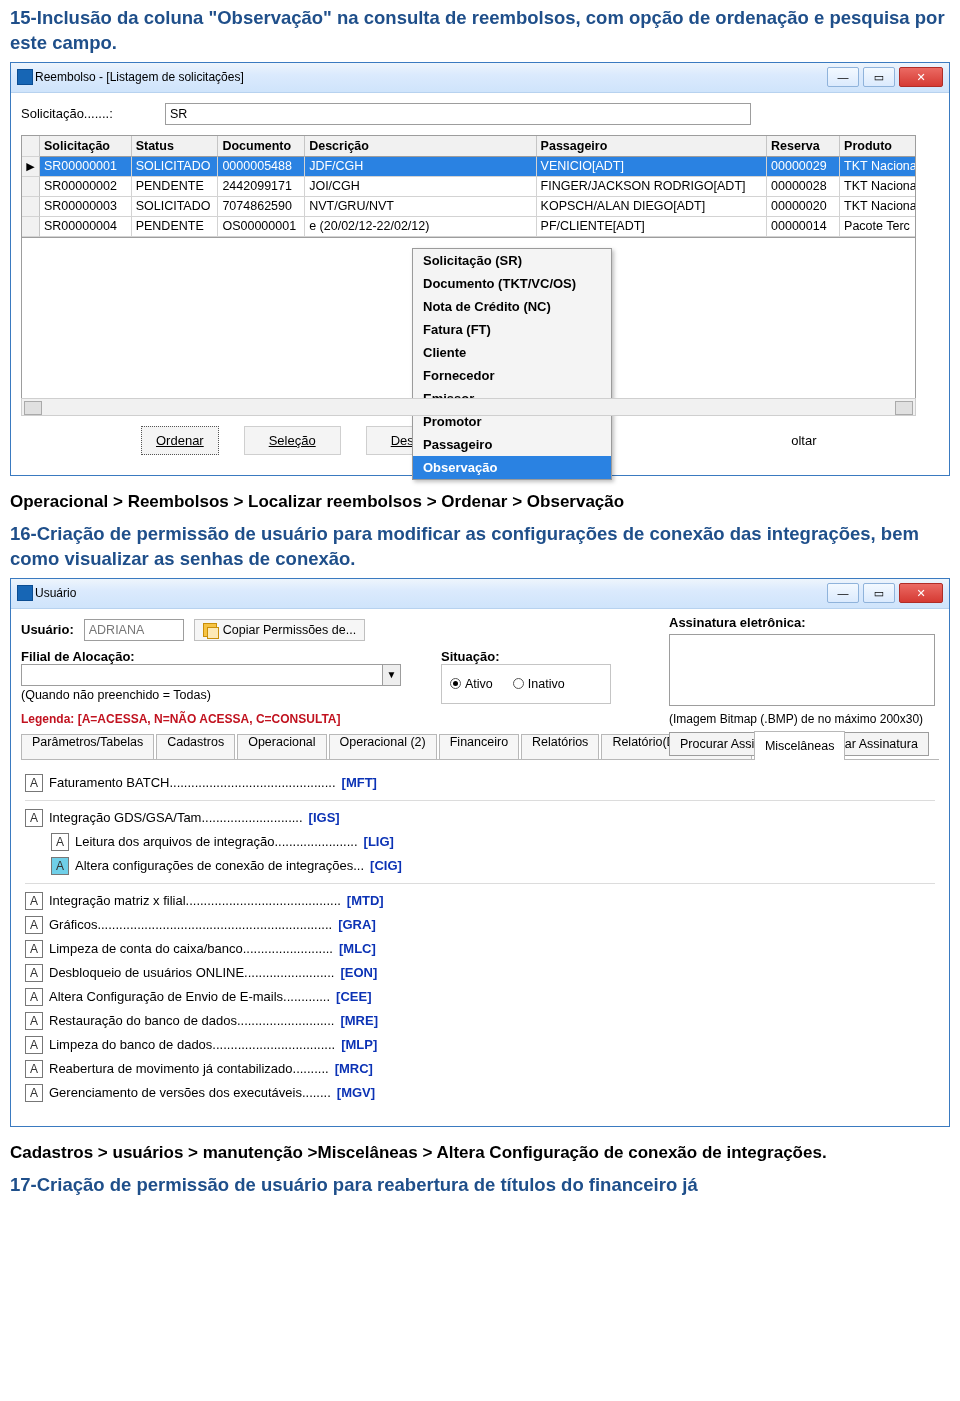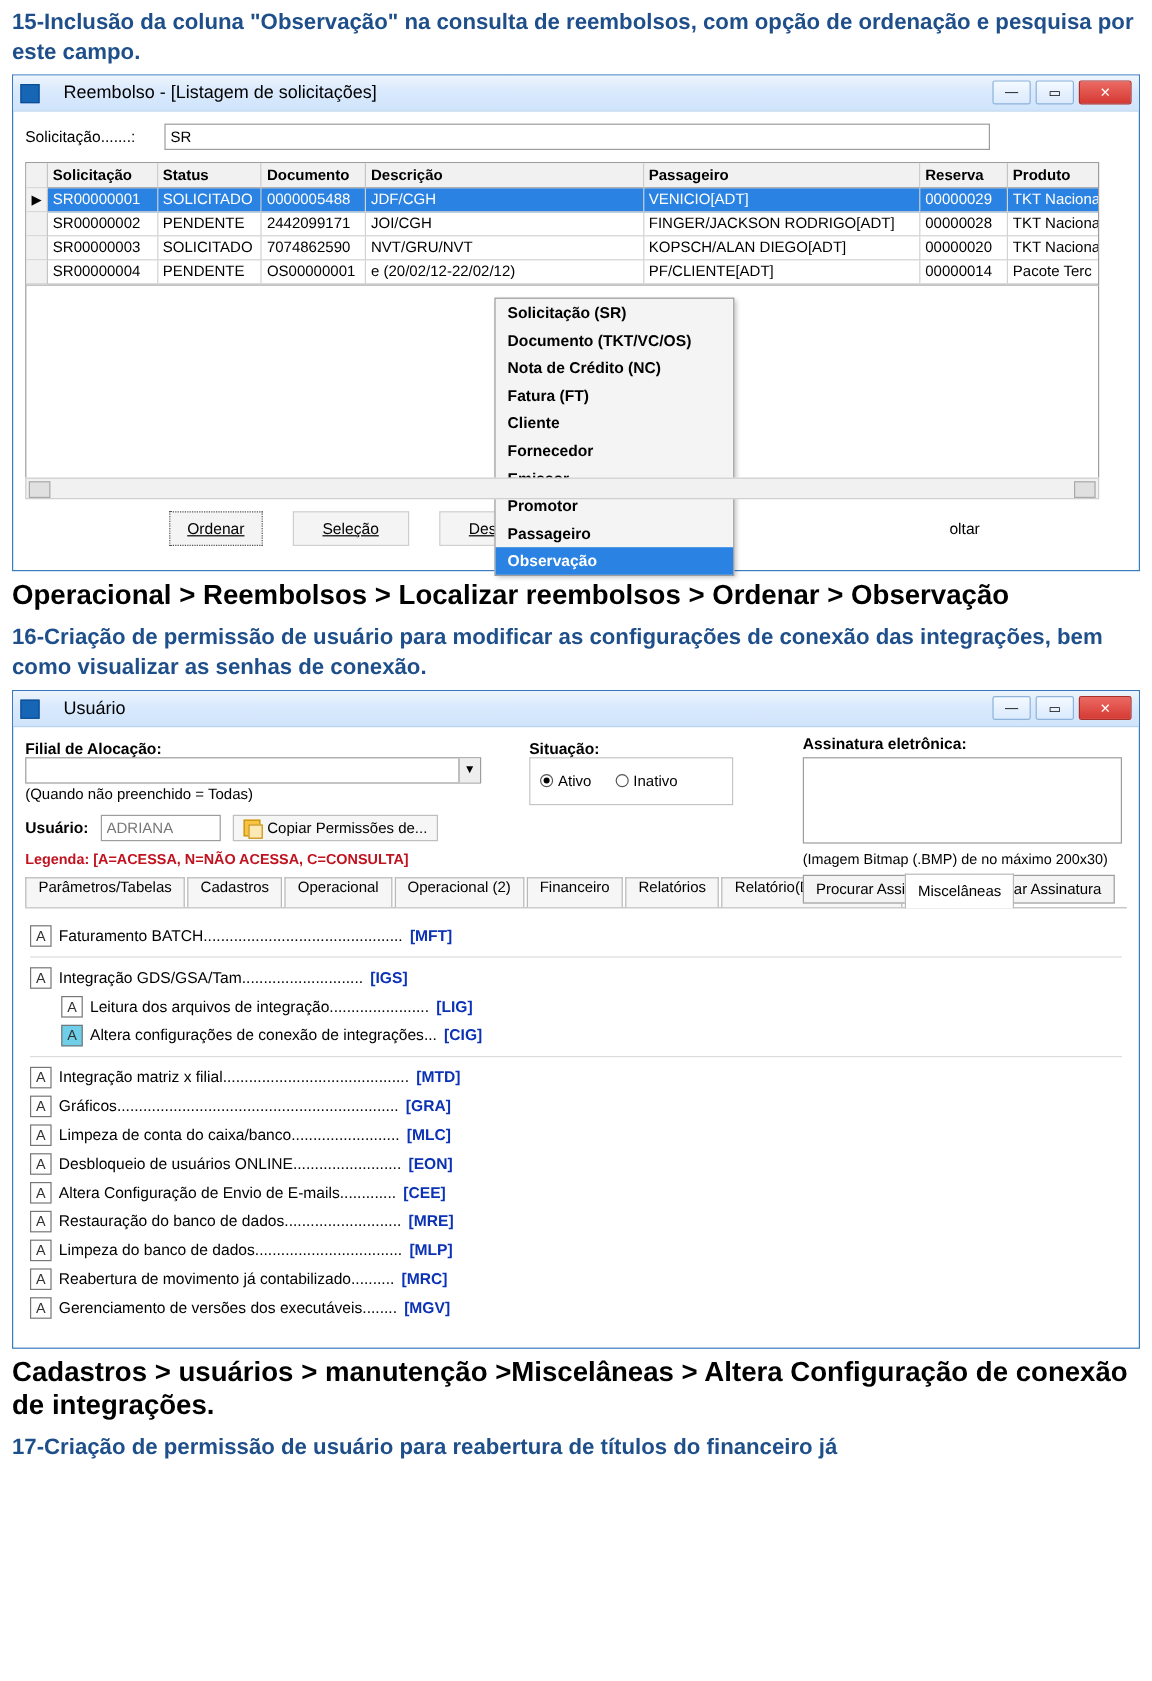--- a/index.html
+++ b/index.html
@@ -1,21 +1,21 @@
 <!DOCTYPE html>
 <html><head>
 <meta charset="utf-8">
 <style>
   *{box-sizing:border-box;margin:0;padding:0}
   body{font-family:Tahoma,Verdana,Arial,sans-serif;background:#fff;width:960px;font-size:13px}
   .doc{padding:6px 10px}
   .doc-title{color:#1f4f8a;font-weight:bold;font-size:18.5px;line-height:1.35;font-family:Verdana,Tahoma,Arial,sans-serif;margin-bottom:6px}
   .win{border:1px solid #3a7ac0;background:#fff;margin-bottom:6px}
   .titlebar{background:linear-gradient(#eef5fc,#dbeafd 40%,#cfe4fb);border-bottom:1px solid #b7d2ef;display:flex;align-items:center;justify-content:space-between;height:30px;padding:0 6px}
-  .titlebar .left{display:flex;align-items:flex-end;gap:20px;font-size:15px}
+  .titlebar .left{display:flex;align-items:center;gap:2px;font-size:12px}
   .app-icon{width:16px;height:16px;background:#1766b5;display:inline-block;border:1px solid #0b4d93}
   .win-ctrls{display:flex;gap:4px}
   .win-btn{width:32px;height:20px;border:1px solid #8fb3db;background:linear-gradient(#f3f9ff,#dbeafd);display:flex;align-items:center;justify-content:center;font-size:11px;border-radius:2px}
   .win-btn.close{background:linear-gradient(#eb6a63,#d53a33);border-color:#b02d27;color:#fff;width:44px}
   .client{padding:10px}
   .field-row{display:flex;align-items:center;gap:6px;margin-bottom:10px}
   .field-label{font-size:13px;min-width:110px}
   .text-inset{border:1px solid #9d9d9d;padding:2px 4px;font-size:12.5px;height:22px;background:#fff}
   .grid{border:1px solid #9d9d9d;width:895px}
   .g-head,.g-row{display:flex}
@@ -27,21 +27,21 @@
   .blank-space{height:160px;border-left:1px solid #9d9d9d;border-right:1px solid #9d9d9d;width:895px;position:relative}
   .context-menu{position:absolute;left:390px;top:10px;border:1px solid #9b9b9b;background:#f4f4f4;width:200px;box-shadow:2px 2px 4px rgba(0,0,0,.25)}
   .cm-item{padding:4px 10px;font-size:13px;border-bottom:0;font-weight:bold}
   .cm-item.sel{background:#2a82e2;color:#fff}
   .bottom-bar{display:flex;gap:25px;padding:10px 120px;align-items:center}
   .dotted-btn{border:1px dotted #555;padding:6px 14px;font-size:13px;text-decoration:underline;background:#f4f4f4}
   .flat-btn{padding:6px 24px;font-size:13px;text-decoration:underline;background:#f4f4f4;border:1px solid #cfcfcf}
   .scroll-h{height:18px;width:895px;background:#f1f1f1;border:1px solid #cfcfcf;position:relative}
   .scroll-h::before{content:"";position:absolute;left:2px;top:2px;width:16px;height:12px;background:#e0e0e0;border:1px solid #aaa}
   .scroll-h::after{content:"";position:absolute;right:2px;top:2px;width:16px;height:12px;background:#e0e0e0;border:1px solid #aaa}
-  .doc-path{color:#000;font-size:23px;font-family:Verdana,Tahoma,Arial,sans-serif;margin:6px 0 10px}
+  .doc-path{color:#000;font-size:17px;font-family:Verdana,Tahoma,Arial,sans-serif;margin:16px 0 10px}
   .doc-path b{font-weight:bold}
   
   .row2{display:flex;align-items:center;gap:10px;margin-bottom:8px}
   .bold{font-weight:bold}
   .combo{border:1px solid #9d9d9d;height:22px;width:380px;background:#fff;display:flex;justify-content:flex-end}
   .combo-arrow{width:18px;border-left:1px solid #9d9d9d;background:#eee;display:flex;align-items:center;justify-content:center;font-size:10px}
   .legend{color:#c1121f;font-weight:bold;font-size:12px;margin:6px 0 4px}
   .tabs{display:flex;border-bottom:1px solid #b8b8b8;font-size:12.5px}
   .tab{padding:0 10px;border:1px solid #b8b8b8;border-bottom:none;margin-right:2px;background:#f6f6f6;margin-top:4px}
   .tab.active{background:#fff;font-weight:normal;position:relative;top:1px;margin-top:0;padding-top:7px;padding-bottom:7px}
@@ -79,21 +79,21 @@
       </div>
       <div class="win-ctrls">
         <div class="win-btn">—</div>
         <div class="win-btn">▭</div>
         <div class="win-btn close">✕</div>
       </div>
     </div>
     <div class="client">
       <div class="field-row">
         <span class="field-label">Solicitação.......:</span>
-        <input class="text-inset" style="width: 688px;" value="SR">
+        <input class="text-inset" style="width: 586px; margin-left: 28px;" value="SR">
       </div>
 
       <div class="grid">
         <div class="g-head">
           <div class="rowmark"></div>
           <div class="g-cell c-sol">Solicitação</div>
           <div class="g-cell c-stat">Status</div>
           <div class="g-cell c-doc">Documento</div>
           <div class="g-cell c-desc">Descrição</div>
           <div class="g-cell c-pass">Passageiro</div>
@@ -179,20 +179,28 @@
         <span class="app-icon"></span>
         <span>Usuário</span>
       </div>
       <div class="win-ctrls">
         <div class="win-btn">—</div>
         <div class="win-btn">▭</div>
         <div class="win-btn close">✕</div>
       </div>
     </div>
     <div class="client rel">
+      <div class="row2">
+        <span class="bold">Usuário:</span>
+        <input class="text-inset" style="width: 100px; color: rgb(119, 119, 119);" value="ADRIANA">
+        <span class="copy-btn">
+          <span class="copy-icon"></span>
+          <span>Copiar Permissões de...</span>
+        </span>
+      </div>
       <div class="row2" style="align-items:flex-start">
         <div>
           <div class="bold">Filial de Alocação:</div>
           <div class="combo">
               <div class="combo-arrow">▼</div>
             </div>
           <div style="font-size:12.5px;margin-top:2px">(Quando não preenchido = Todas)</div>
         </div>
         <div style="margin-left:30px">
           <div class="bold">Situação:</div>
@@ -201,28 +209,20 @@
                 <span class="radio-c on"></span>
                 <span>Ativo</span>
               </span>
             <span class="radio">
                 <span class="radio-c"></span>
                 <span>Inativo</span>
               </span>
           </div>
         </div>
       </div>
-      <div class="row2">
-        <span class="bold">Usuário:</span>
-        <input class="text-inset" style="width: 100px; color: rgb(119, 119, 119);" value="ADRIANA">
-        <span class="copy-btn">
-          <span class="copy-icon"></span>
-          <span>Copiar Permissões de...</span>
-        </span>
-      </div>
 
       <div class="right-col">
         <div class="bold">Assinatura eletrônica:</div>
         <div class="sig-box"></div>
         <div class="small">(Imagem Bitmap (.BMP) de no máximo 200x30)</div>
         <div style="display:flex;gap:6px;margin-top:6px">
           <button class="btn2">Procurar Assinatura</button>
           <button class="btn2">Limpar Assinatura</button>
         </div>
       </div>

